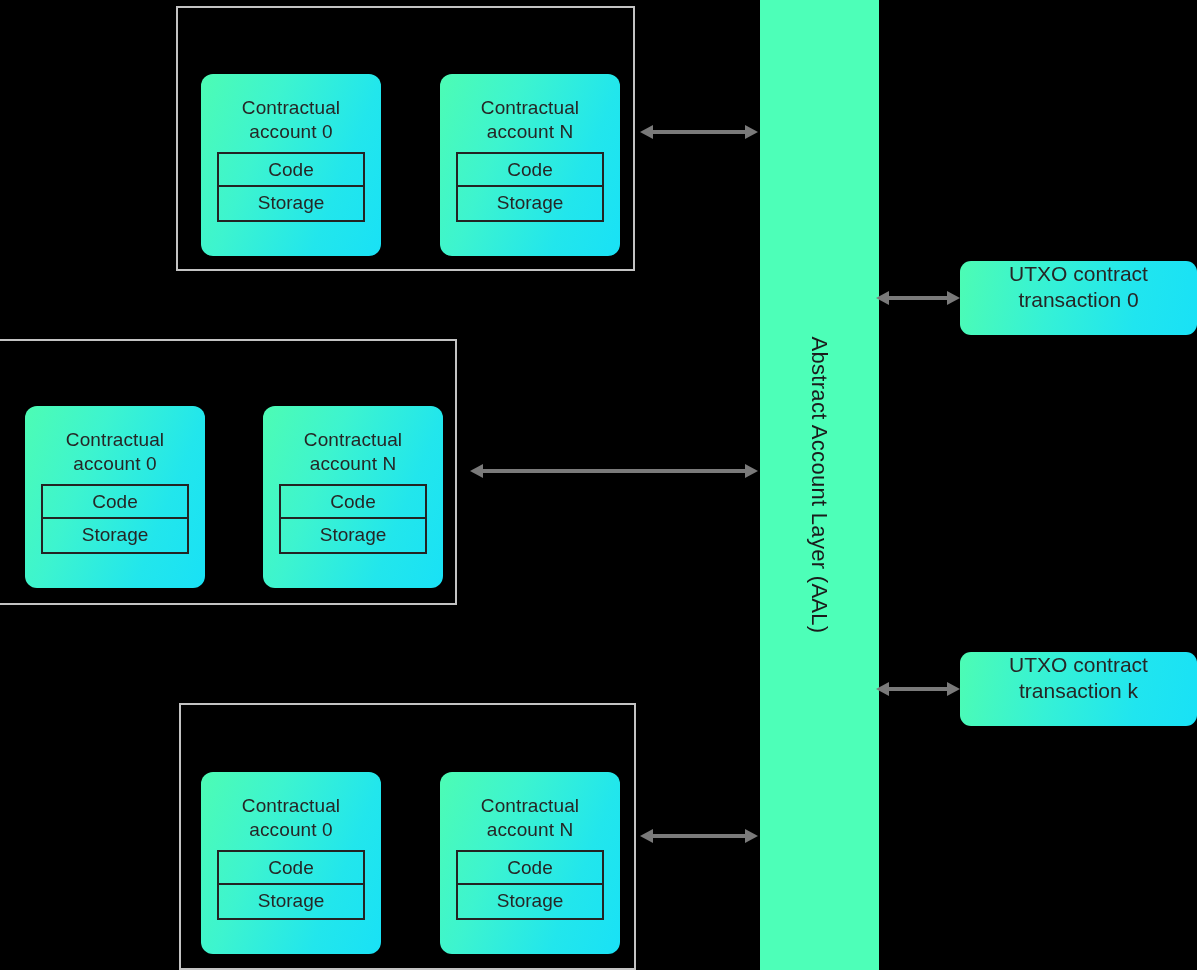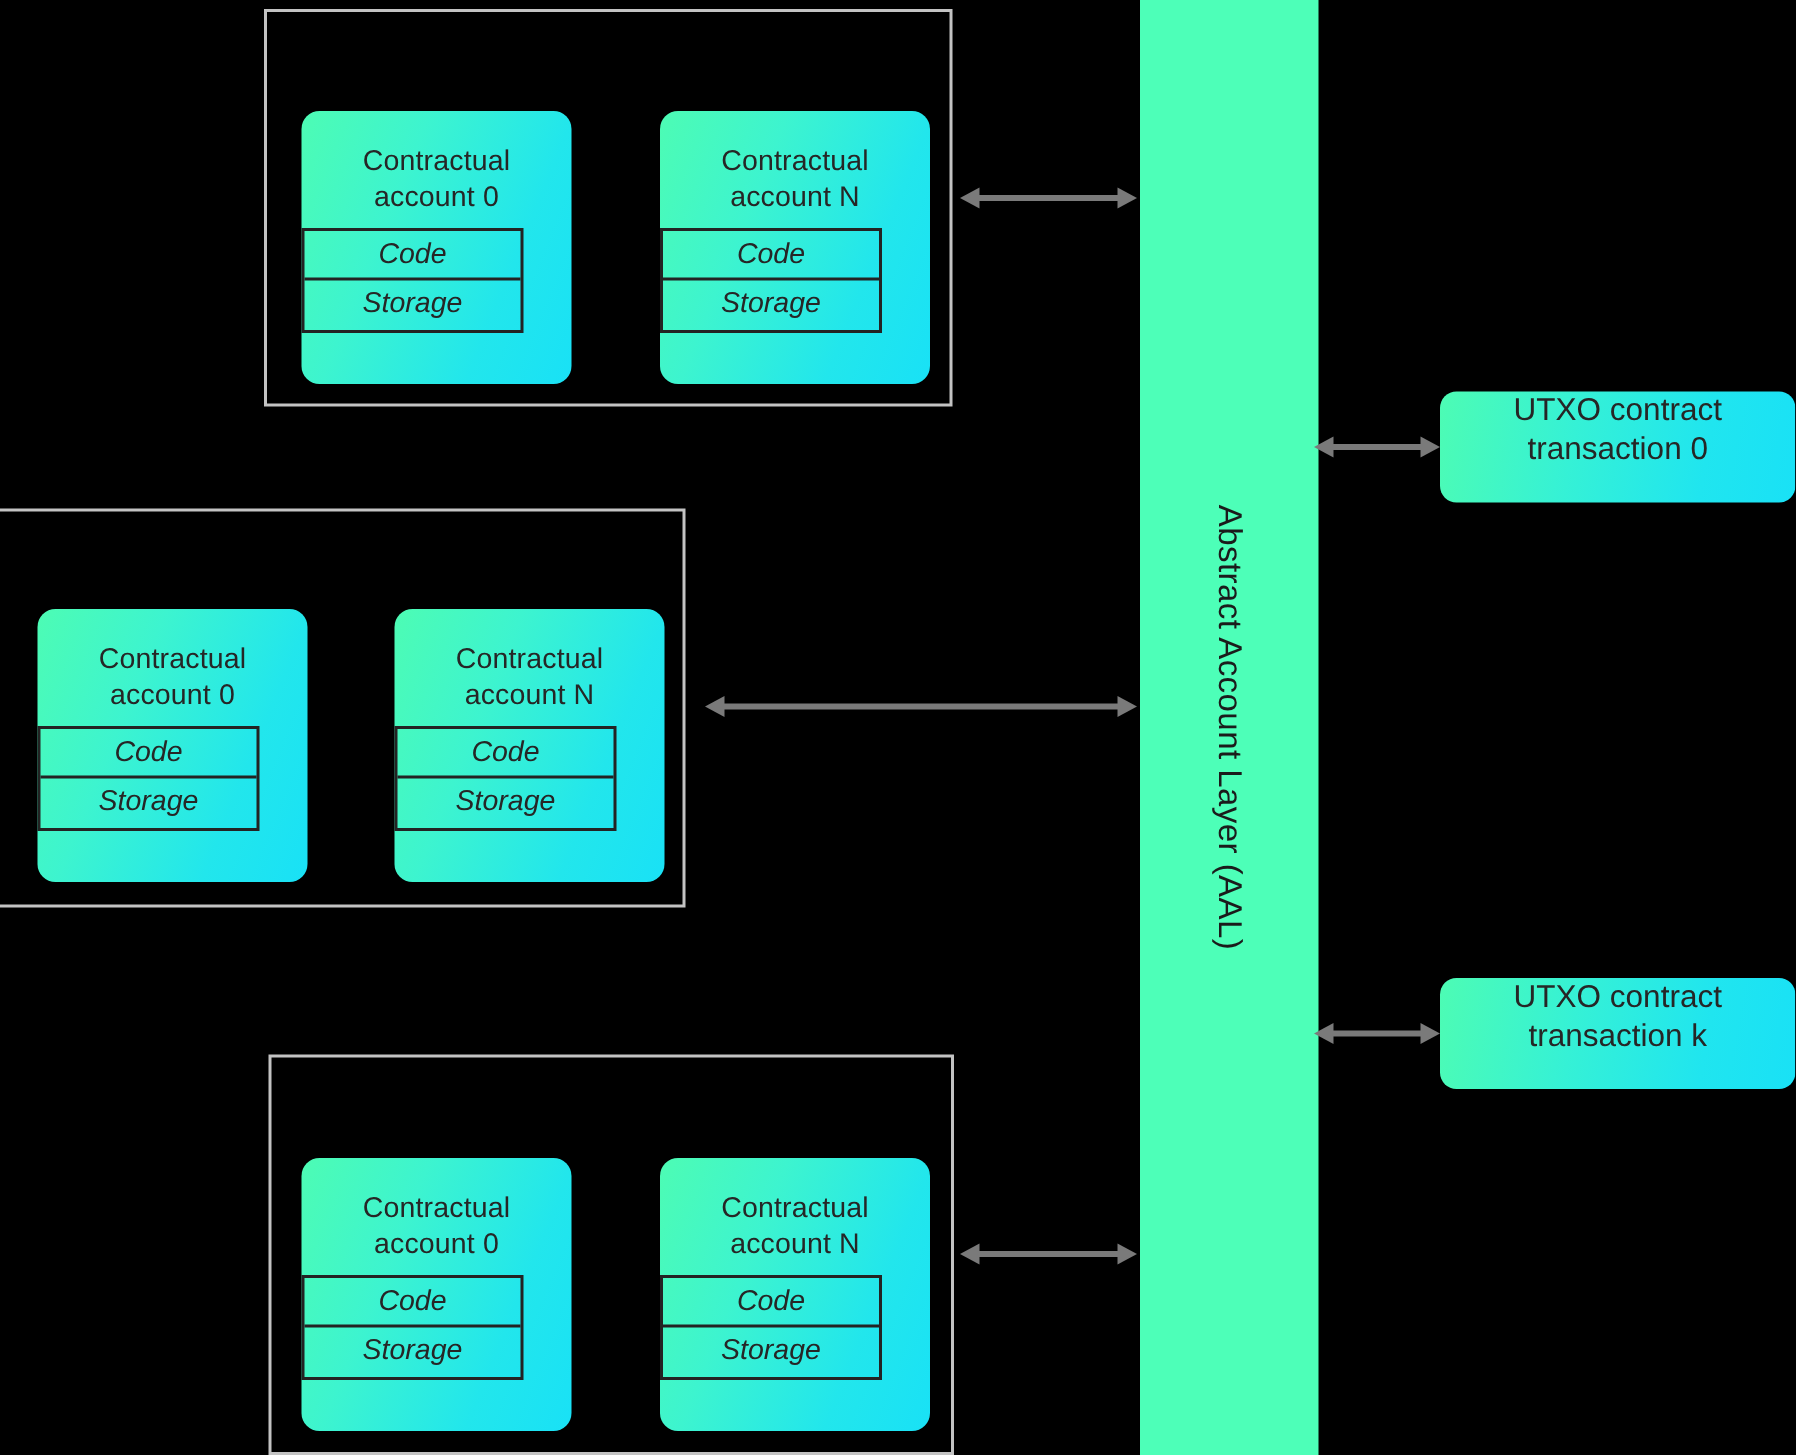--- a/index.html
+++ b/index.html
@@ -31,37 +31,37 @@
   
   .account-card {
     position: absolute;
     width: 180px;
     height: 182px;
     border-radius: 12px;
     background: linear-gradient(112deg, #4dfcb4 0%, #3df4cf 34%, #22e6ec 72%, #19e1f6 100%);
     box-sizing: border-box;
     display: flex;
     flex-direction: column;
+    align-items: center;
   }
   .account-title {
     margin-top: 22px;
     width: 100%;
     text-align: center;
     font-size: 19px;
     line-height: 24px;
     color: #262626;
     letter-spacing: 0.1px;
     white-space: pre-line;
   }
   .slot-stack {
     margin-top: 8px;
     width: 148px;
     border: 2px solid #232323;
     box-sizing: border-box;
-    font-style: italic;
   }
   .slot {
     height: 33px;
     line-height: 31px;
     text-align: center;
     font-size: 19px;
     color: #262626;
     box-sizing: border-box;
   }
   .slot.top {

